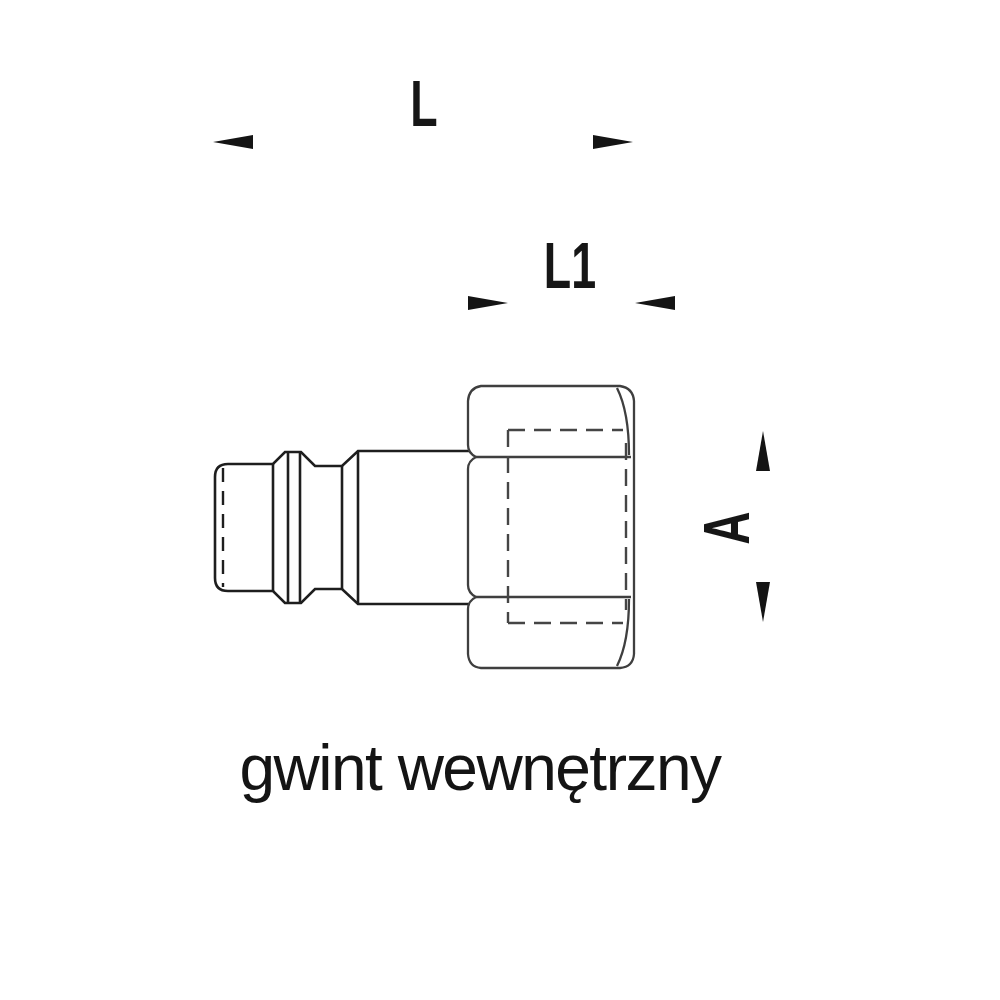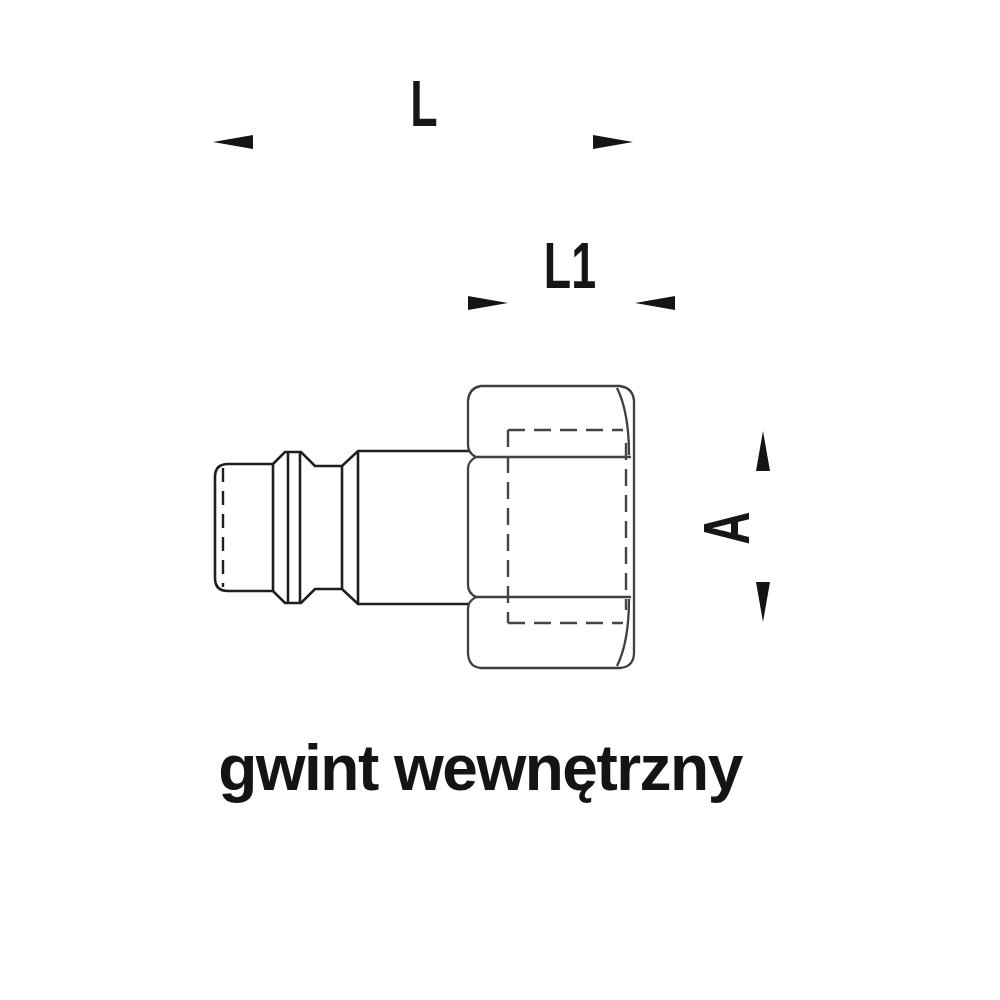--- a/index.html
+++ b/index.html
@@ -26,21 +26,21 @@
     text-align:center;
     font-size:64px;font-weight:bold;
     color:#161616;
     transform:scaleX(0.70);
   }
   #label-a{transform:rotate(-90deg) scaleX(0.72);}
   #caption{
     position:absolute;
     left:130px;top:726px;width:700px;height:84px;line-height:84px;
     text-align:center;
-    font-size:64px;font-weight:700;letter-spacing:-1.5px;
+    font-size:64px;font-weight:400;letter-spacing:-1.5px;
     color:#141414;
     white-space:nowrap;
   }
 </style>
 </head>
 <body>
 
 <div id="stage">
 
   <svg id="drawing-svg" viewBox="0 0 1000 1000">

